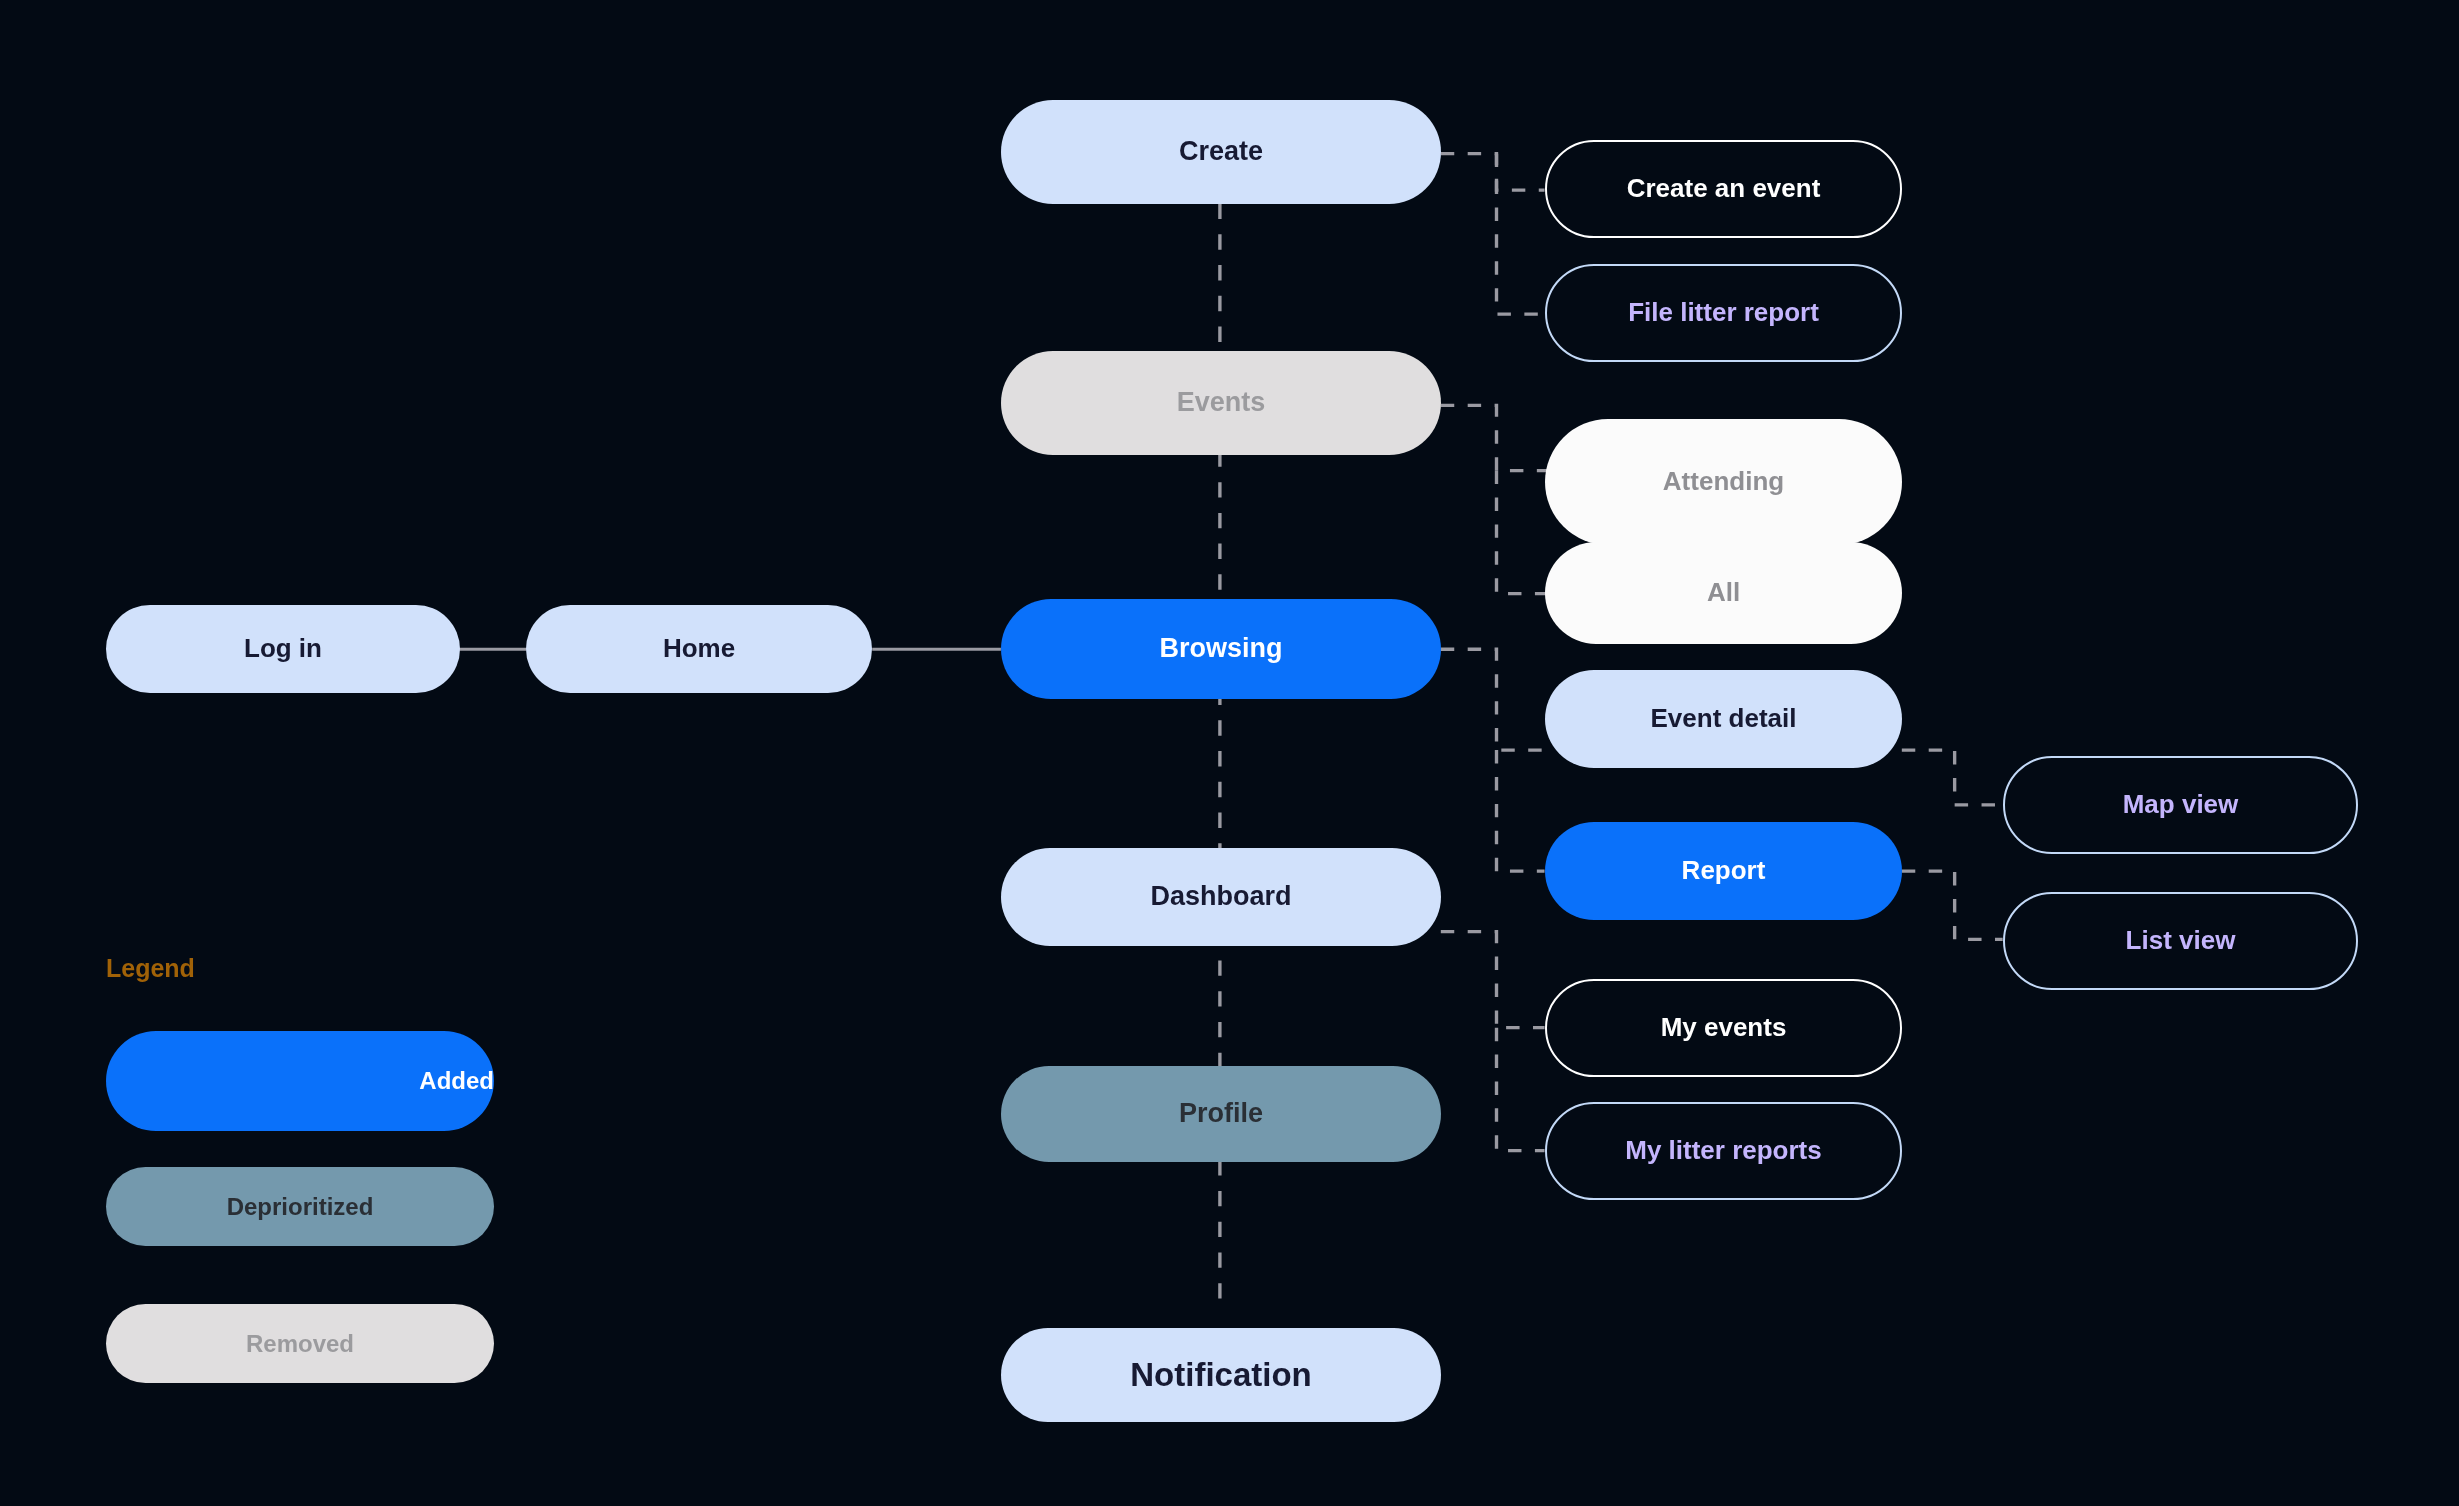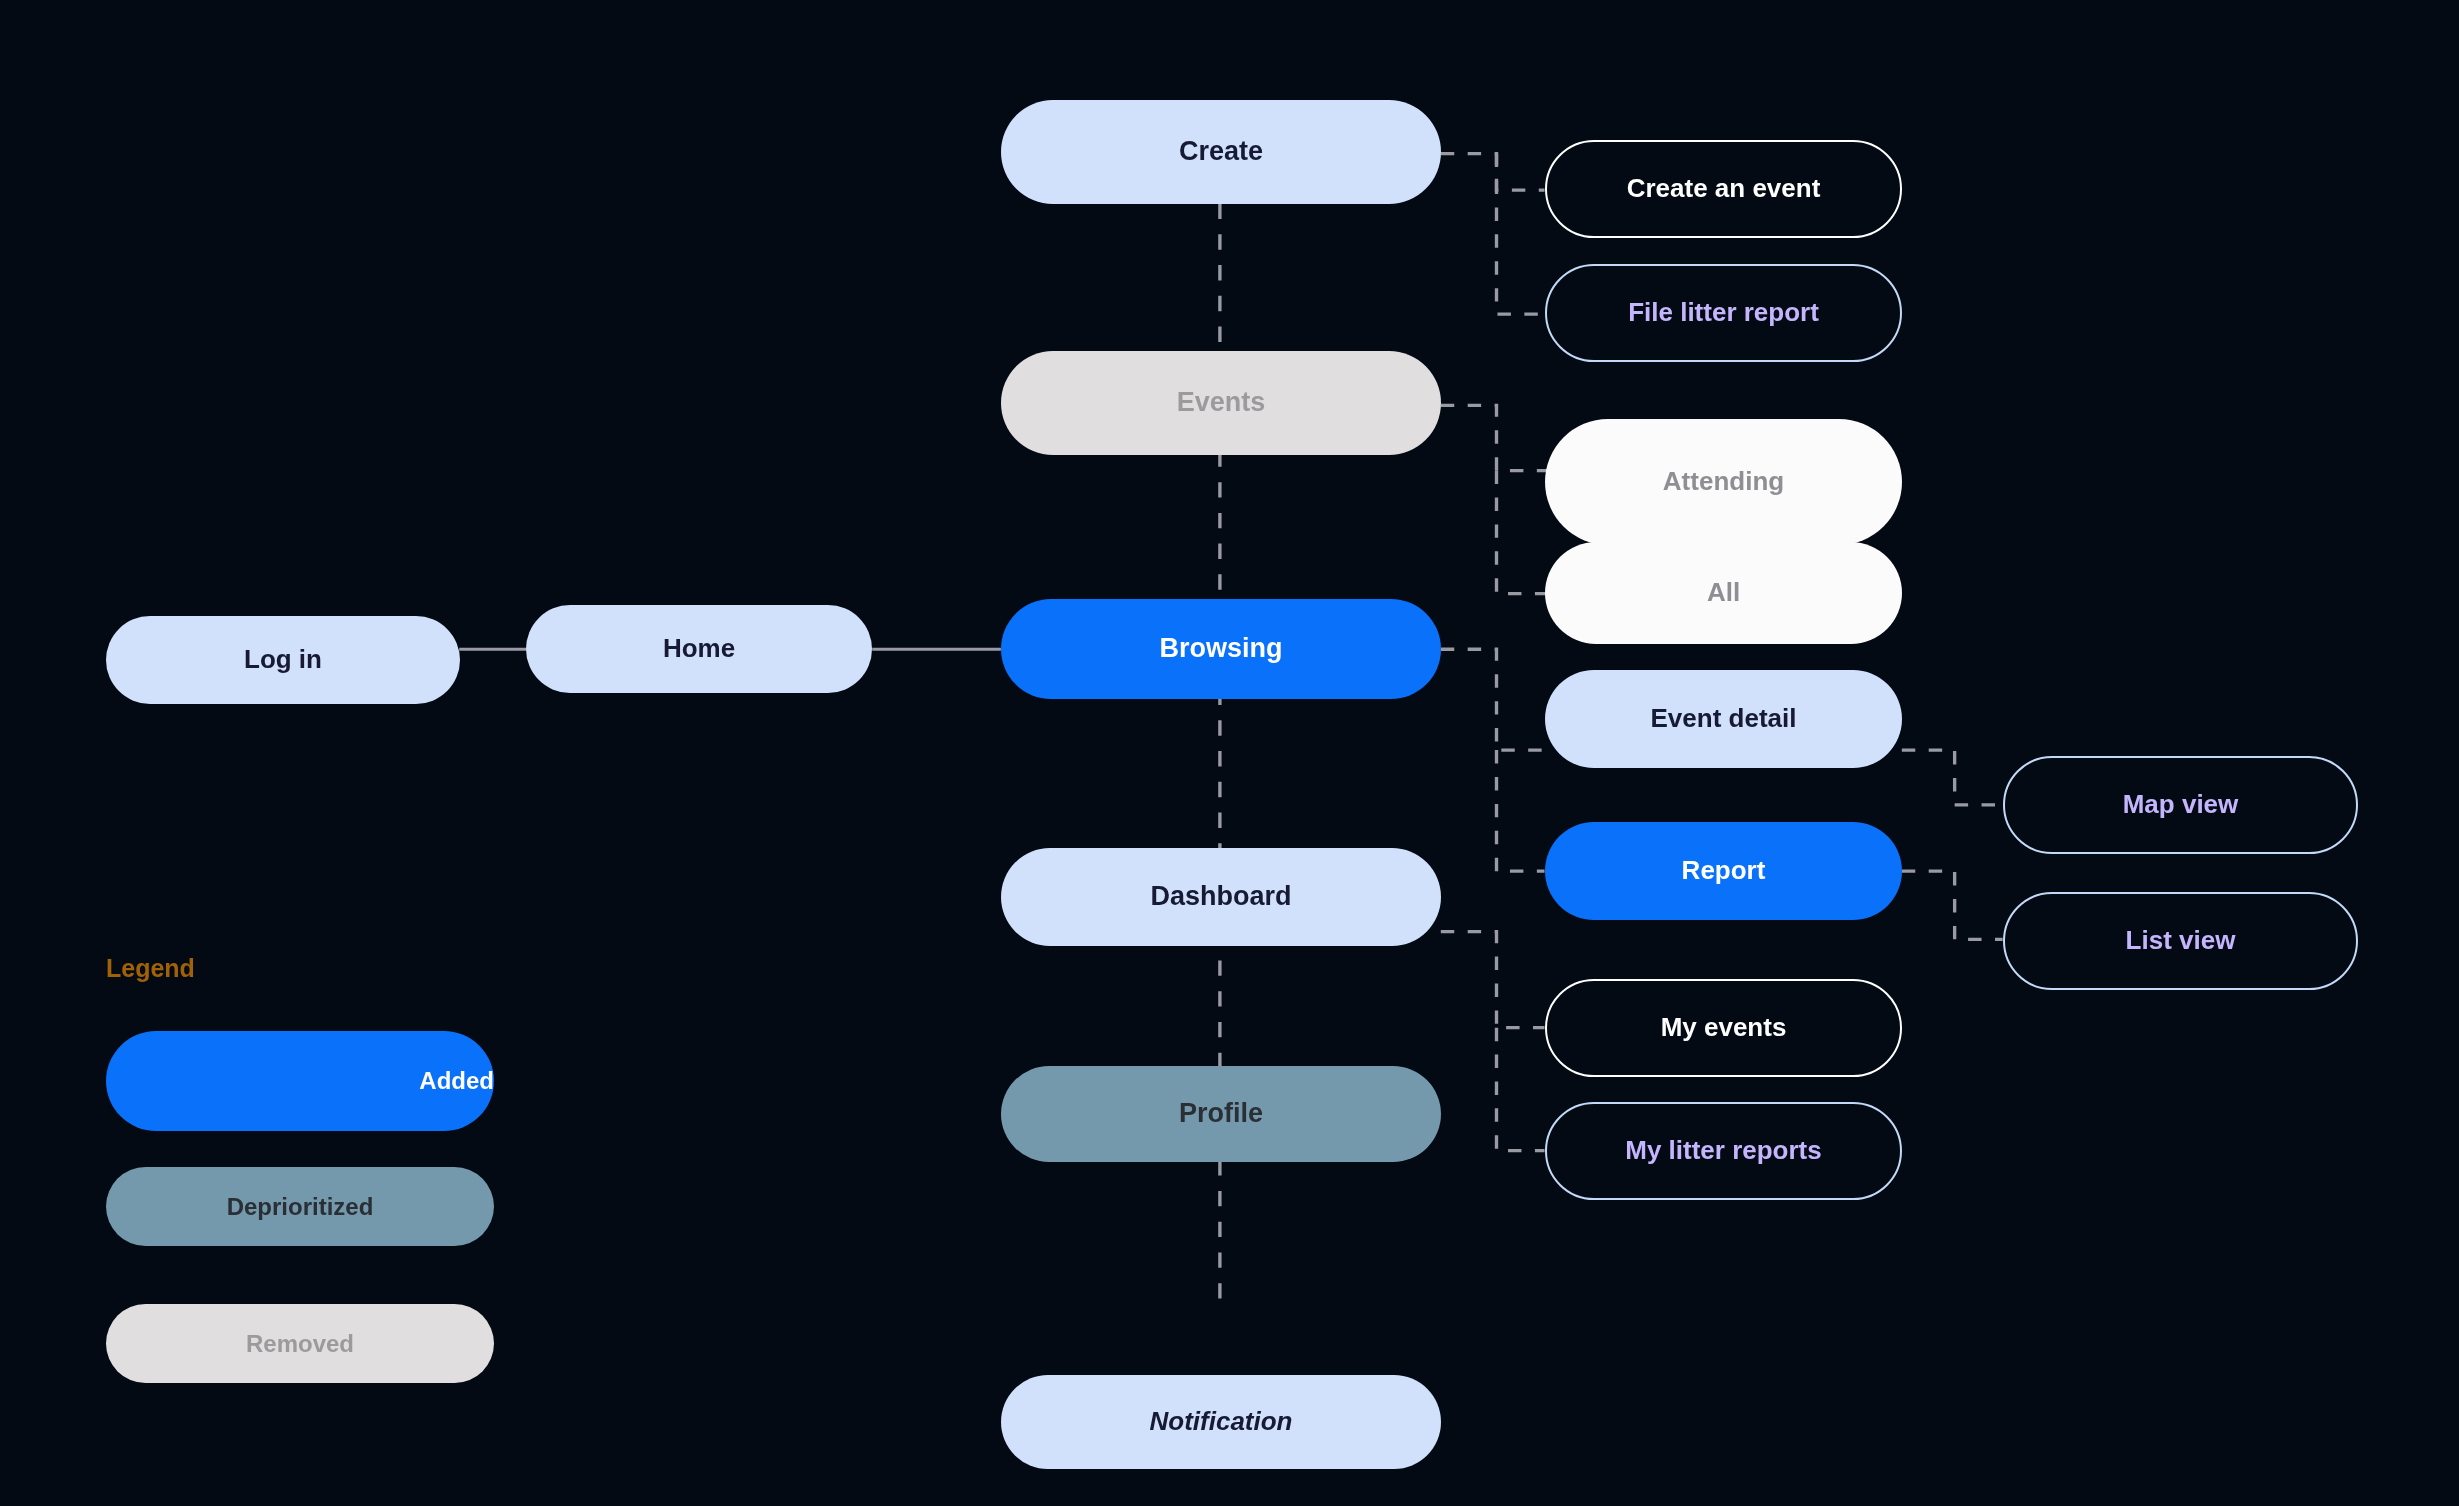--- a/index.html
+++ b/index.html
@@ -112,21 +112,21 @@
       <path d="M 1500 970 L 1558 970 L 1558 1070 L 1608 1070"></path>
       <path d="M 1558 1070 L 1558 1198 L 1608 1198"></path>
     </g>
 
     <g stroke="#9a9aa2" stroke-width="3.5" fill="none" stroke-dasharray="14 14">
       <path d="M 1980 781 L 2035 781 L 2035 838 L 2085 838"></path>
       <path d="M 1980 907 L 2035 907 L 2035 978 L 2085 978"></path>
     </g>
   </svg>
 
-  <div class="node v-normal" style="left:106px; top:605px; width:354px; height:88px; font-size:26px;margin-top:11px;">
+  <div class="node v-normal" style="left:106px; top:605px; width:354px; height:88px; font-size:26px;">
     <span>Log in</span>
   </div>
 
   <div class="node v-normal" style="left:526px; top:605px; width:346px; height:88px; font-size:26px;">
     <span>Home</span>
   </div>
 
   <div class="node v-normal" style="left:1001px; top:100px; width:440px; height:104px; font-size:27px;">
     <span>Create</span>
   </div>
@@ -140,21 +140,21 @@
   </div>
 
   <div class="node v-normal" style="left:1001px; top:848px; width:440px; height:98px; font-size:27px;">
     <span>Dashboard</span>
   </div>
 
   <div class="node v-deprio" style="left:1001px; top:1066px; width:440px; height:96px; font-size:27px;">
     <span>Profile</span>
   </div>
 
-  <div class="node v-normal" style="left:1001px; top:1375px; width:440px; height:94px; font-size:26px;font-style:italic;">
+  <div class="node v-normal" style="left:1001px; top:1328px; width:440px; height:94px; font-size:33px;">
     <span>Notification</span>
   </div>
 
   <div class="node v-outline-white" style="left:1545px; top:140px; width:357px; height:98px; font-size:26px;">
     <span>Create an event</span>
   </div>
 
   <div class="node v-outline-blue" style="left:1545px; top:264px; width:357px; height:98px; font-size:26px;">
     <span>File litter report</span>
   </div>

